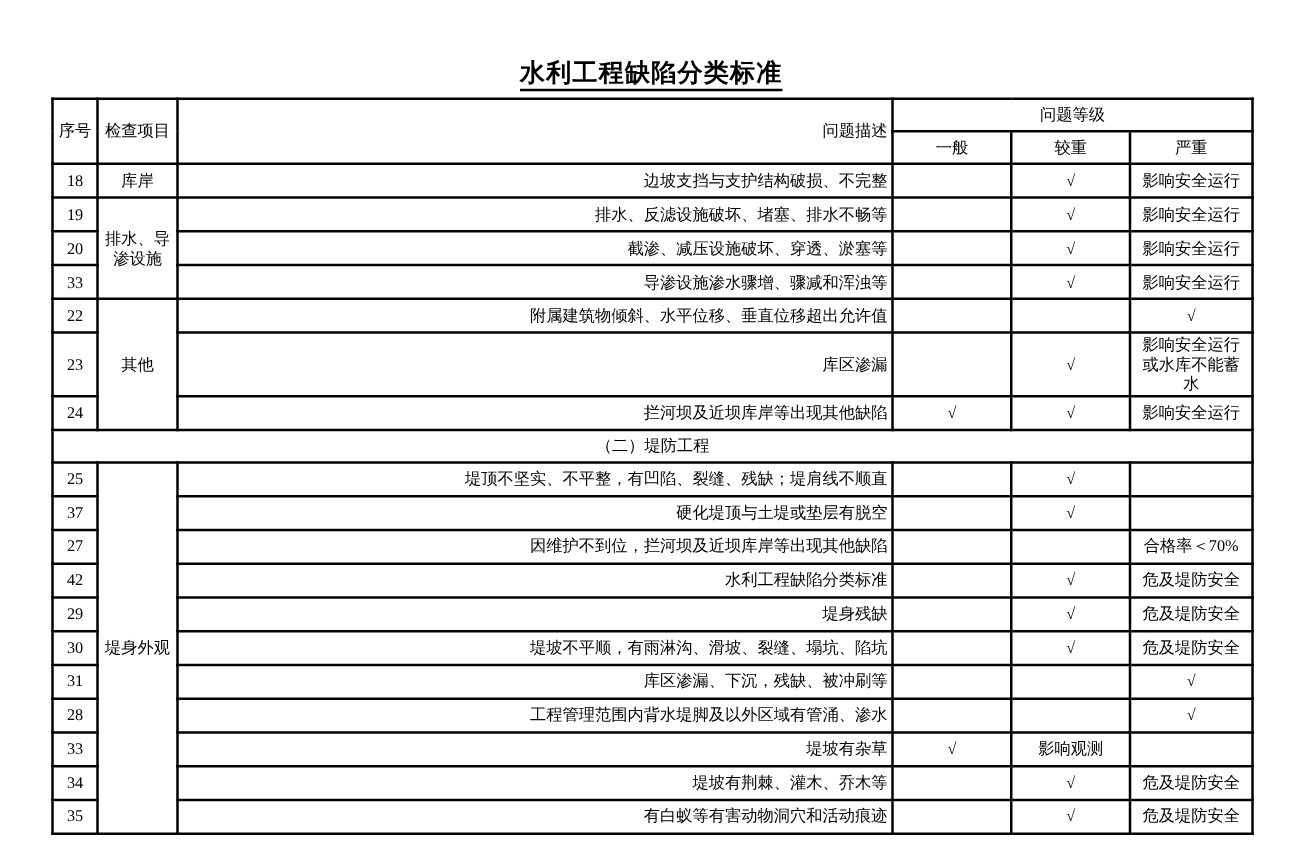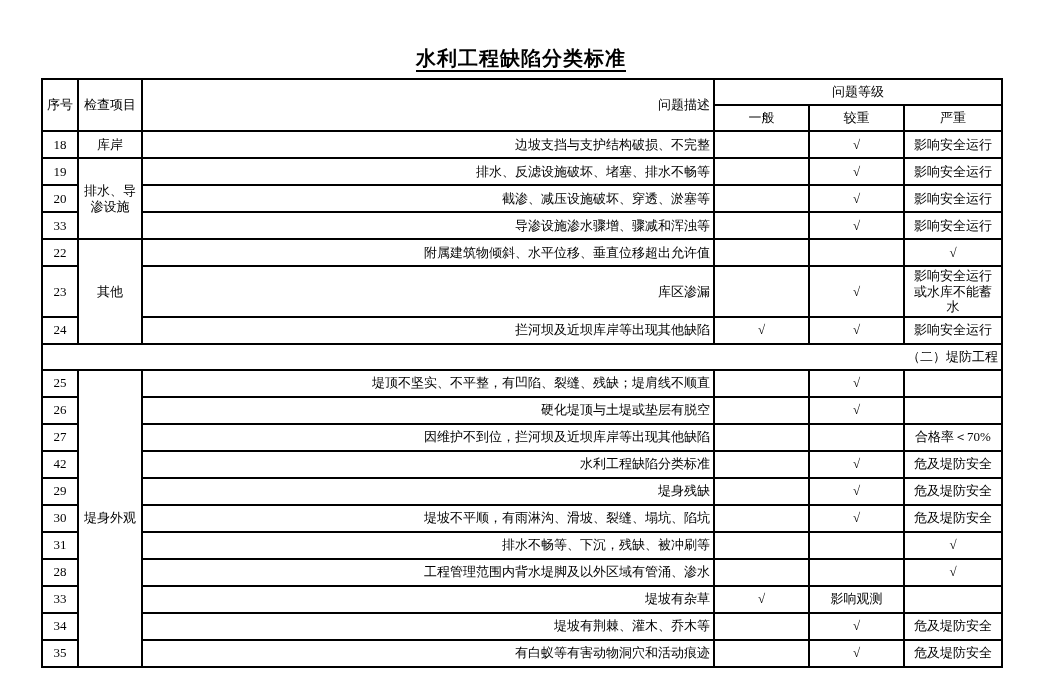--- a/index.html
+++ b/index.html
@@ -26,21 +26,21 @@
     line-height:1.2; padding:1px 3px; overflow:hidden;
     vertical-align:middle;
   }
   thead tr { height:26px; }
   tbody tr { height:27px; }
   .center { text-align:center; }
   .desc { text-align:right; padding-left:6px; }
   .item { text-align:center; padding:1px 1px; }
   .section-cell {
     font-family:"Liberation Sans","DejaVu Sans",sans-serif;
-    font-weight:bold; font-size:13.5px; text-align:right; padding-left:8px;margin-top:44px;
+    font-weight:bold; font-size:13.5px; text-align:center; padding-left:8px;margin-top:44px;
   }
 </style>
 </head>
 <body>
 
 <div class="page-title">
   <span class="ul">水利工程缺陷分类标准</span>
 </div>
 
 <table class="defect-table">
@@ -123,21 +123,21 @@
       </tr>
       <tr>
         <td class="center">25</td>
         <td class="item" rowspan="11">堤身外观</td>
         <td class="desc">堤顶不坚实、不平整，有凹陷、裂缝、残缺；堤肩线不顺直</td>
         <td class="center"></td>
         <td class="center">√</td>
         <td class="center"></td>
       </tr>
       <tr>
-        <td class="center">26</td>
+        <td class="center">37</td>
         <td class="desc">硬化堤顶与土堤或垫层有脱空</td>
         <td class="center"></td>
         <td class="center">√</td>
         <td class="center"></td>
       </tr>
       <tr>
         <td class="center">27</td>
         <td class="desc">因维护不到位，拦河坝及近坝库岸等出现其他缺陷</td>
         <td class="center"></td>
         <td class="center"></td>
@@ -159,21 +159,21 @@
       </tr>
       <tr>
         <td class="center">30</td>
         <td class="desc">堤坡不平顺，有雨淋沟、滑坡、裂缝、塌坑、陷坑</td>
         <td class="center"></td>
         <td class="center">√</td>
         <td class="center">危及堤防安全</td>
       </tr>
       <tr>
         <td class="center">31</td>
-        <td class="desc">排水不畅等、下沉，残缺、被冲刷等</td>
+        <td class="desc">库区渗漏、下沉，残缺、被冲刷等</td>
         <td class="center"></td>
         <td class="center"></td>
         <td class="center">√</td>
       </tr>
       <tr>
         <td class="center">28</td>
         <td class="desc">工程管理范围内背水堤脚及以外区域有管涌、渗水</td>
         <td class="center"></td>
         <td class="center"></td>
         <td class="center">√</td>

